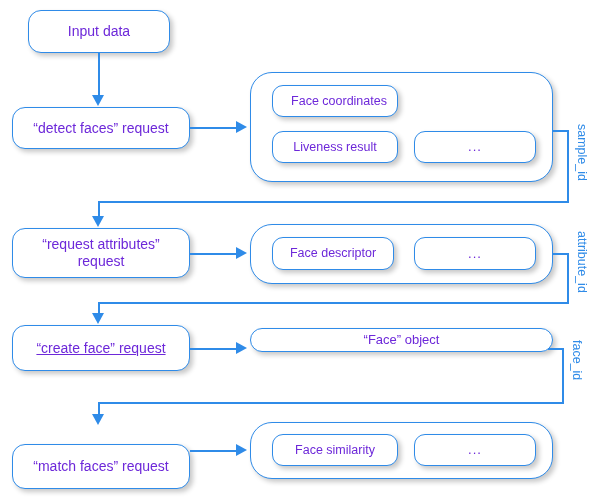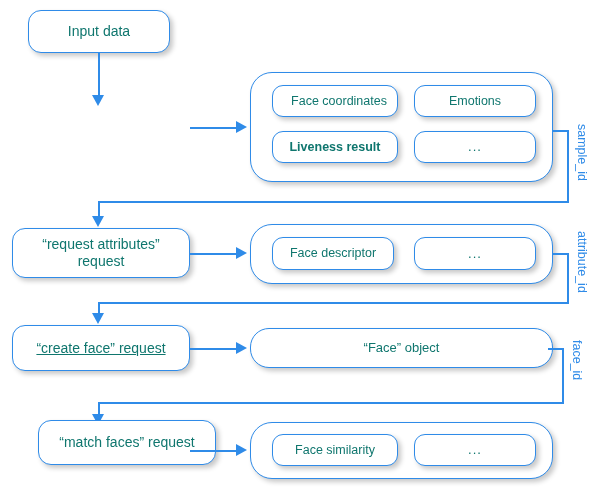--- a/index.html
+++ b/index.html
@@ -17,21 +17,21 @@
     background: #ffffff;
     overflow: hidden;
   }
 
   
   .node {
     position: absolute;
     box-sizing: border-box;
     border: 1.6px solid #2F8BE8;
     background: #ffffff;
-    color: #0f766e;
+    color: #6d28d9;
     display: flex;
     align-items: center;
     justify-content: center;
     text-align: center;
     line-height: 1.18;
     box-shadow: 3px 3px 5px rgba(0,0,0,0.22);
     font-size: 13.5px;
   }
   .req {
     border-radius: 13px;
@@ -97,33 +97,33 @@
 
 <div id="canvas">
 
   <div class="node req" style="left:28px; top:10px; width:142px; height:43px;">
     <span>Input data</span>
   </div>
 
   <div class="line-v" style="left:98px; top:53px; height:44px;"></div>
   <div class="arrow-down" style="left:92px; top:95px;"></div>
 
+  <div class="node req" style="left:12px; top:107px; width:178px; height:42px;">
+    <span>“detect faces” request</span>
+  </div>
 
   <div class="line-h" style="left:190px; top:127px; width:48px;"></div>
   <div class="arrow-right" style="left:236px; top:121px;"></div>
 
   <div class="group" style="left:250px; top:72px; width:303px; height:110px;"></div>
 
   <div class="node chip" style="left:272px; top:85px; width:126px; height:32px;padding-left:8px;">
     <span>Face coordinates</span>
   </div>
-  <div class="node chip" style="left:414px; top:85px; width:122px; height:32px;">
-    <span>Emotions</span>
-  </div>
-  <div class="node chip" style="left:272px; top:131px; width:126px; height:32px;font-weight:bold;">
+  <div class="node chip" style="left:272px; top:131px; width:126px; height:32px;">
     <span>Liveness result</span>
   </div>
   <div class="node chip dots" style="left:414px; top:131px; width:122px; height:32px;">
     <span>...</span>
   </div>
 
   <div class="line-h" style="left:553px; top:130px; width:16px;"></div>
   <div class="line-v" style="left:567px; top:130px; height:72px;"></div>
   <div class="line-h" style="left:98px; top:201px; width:471px;"></div>
   <div class="line-v" style="left:98px; top:201px; height:20px;"></div>
@@ -153,32 +153,32 @@
   <div class="arrow-down" style="left:92px; top:313px;"></div>
   <div class="vlabel" style="left:589px; top:231px;">attribute_id</div>
 
   <div class="node req" style="left:12px; top:325px; width:178px; height:46px;text-decoration:underline;">
     <span>“create face” request</span>
   </div>
 
   <div class="line-h" style="left:190px; top:348px; width:48px;"></div>
   <div class="arrow-right" style="left:236px; top:342px;"></div>
 
-  <div class="node wide-chip" style="left:250px; top:328px; width:303px; height:40px;">
+  <div class="node wide-chip" style="left:250px; top:328px; width:303px; height:24px;">
     <span>“Face” object</span>
   </div>
 
   <div class="line-h" style="left:548px; top:348px; width:16px;"></div>
   <div class="line-v" style="left:562px; top:348px; height:55px;"></div>
   <div class="line-h" style="left:98px; top:402px; width:466px;"></div>
   <div class="line-v" style="left:98px; top:402px; height:17px;"></div>
   <div class="arrow-down" style="left:92px; top:414px;"></div>
   <div class="vlabel" style="left:584px; top:340px;">face_id</div>
 
-  <div class="node req" style="left:12px; top:420px; width:178px; height:45px;margin-left:26px;">
+  <div class="node req" style="left:12px; top:444px; width:178px; height:45px;">
     <span>“match faces” request</span>
   </div>
 
   <div class="line-h" style="left:190px; top:450px; width:48px;"></div>
   <div class="arrow-right" style="left:236px; top:444px;"></div>
 
   <div class="group" style="left:250px; top:422px; width:303px; height:57px;"></div>
 
   <div class="node chip" style="left:272px; top:434px; width:126px; height:32px;align-items:center;">
     <span>Face similarity</span>

